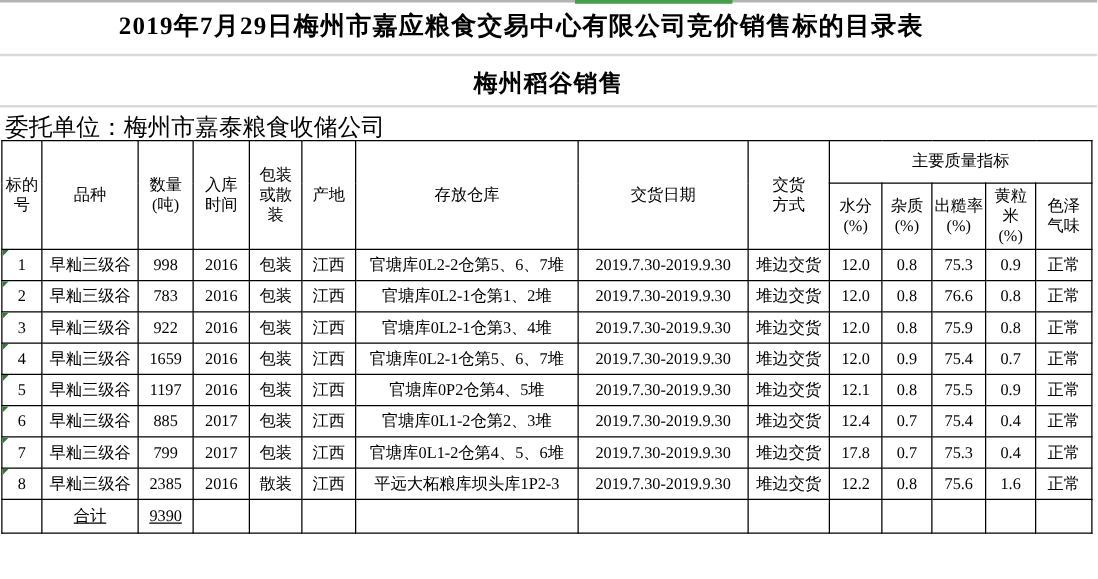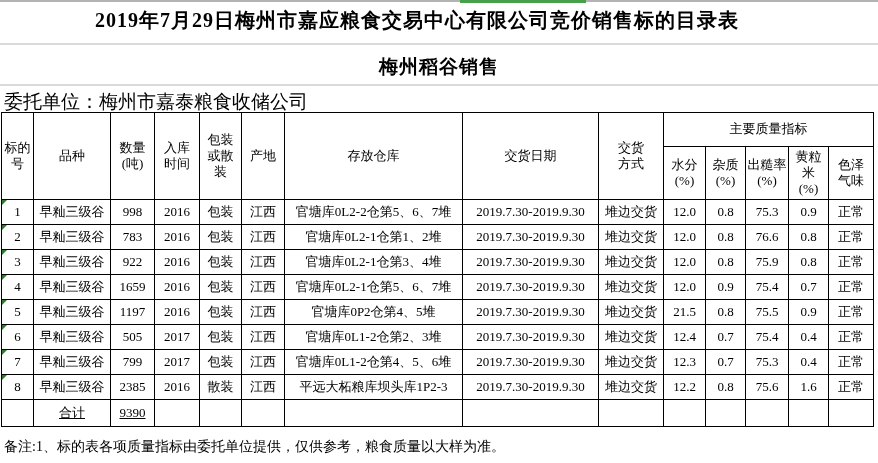--- a/index.html
+++ b/index.html
@@ -172,30 +172,30 @@
         <tr>
           <td class="tri">5</td>
           <td>早籼三级谷</td>
           <td>1197</td>
           <td>2016</td>
           <td>包装</td>
           <td>江西</td>
           <td>官塘库0P2仓第4、5堆</td>
           <td>2019.7.30-2019.9.30</td>
           <td>堆边交货</td>
-          <td>21.5</td>
+          <td>12.1</td>
           <td>0.8</td>
           <td>75.5</td>
           <td>0.9</td>
           <td>正常</td>
         </tr>
         <tr>
           <td class="tri">6</td>
           <td>早籼三级谷</td>
-          <td>505</td>
+          <td>885</td>
           <td>2017</td>
           <td>包装</td>
           <td>江西</td>
           <td>官塘库0L1-2仓第2、3堆</td>
           <td>2019.7.30-2019.9.30</td>
           <td>堆边交货</td>
           <td>12.4</td>
           <td>0.7</td>
           <td>75.4</td>
           <td>0.4</td>
@@ -204,21 +204,21 @@
         <tr>
           <td class="tri">7</td>
           <td>早籼三级谷</td>
           <td>799</td>
           <td>2017</td>
           <td>包装</td>
           <td>江西</td>
           <td>官塘库0L1-2仓第4、5、6堆</td>
           <td>2019.7.30-2019.9.30</td>
           <td>堆边交货</td>
-          <td>12.3</td>
+          <td>17.8</td>
           <td>0.7</td>
           <td>75.3</td>
           <td>0.4</td>
           <td>正常</td>
         </tr>
         <tr>
           <td class="tri">8</td>
           <td>早籼三级谷</td>
           <td>2385</td>
           <td>2016</td>
@@ -247,14 +247,13 @@
         <td></td>
         <td></td>
         <td></td>
         <td></td>
         <td></td>
         <td></td>
       </tr>
     </tfoot>
   </table>
 
-  <div class="footnote">备注:1、标的表各项质量指标由委托单位提供，仅供参考，粮食质量以大样为准。</div>
 </div>
 
 </body></html>

